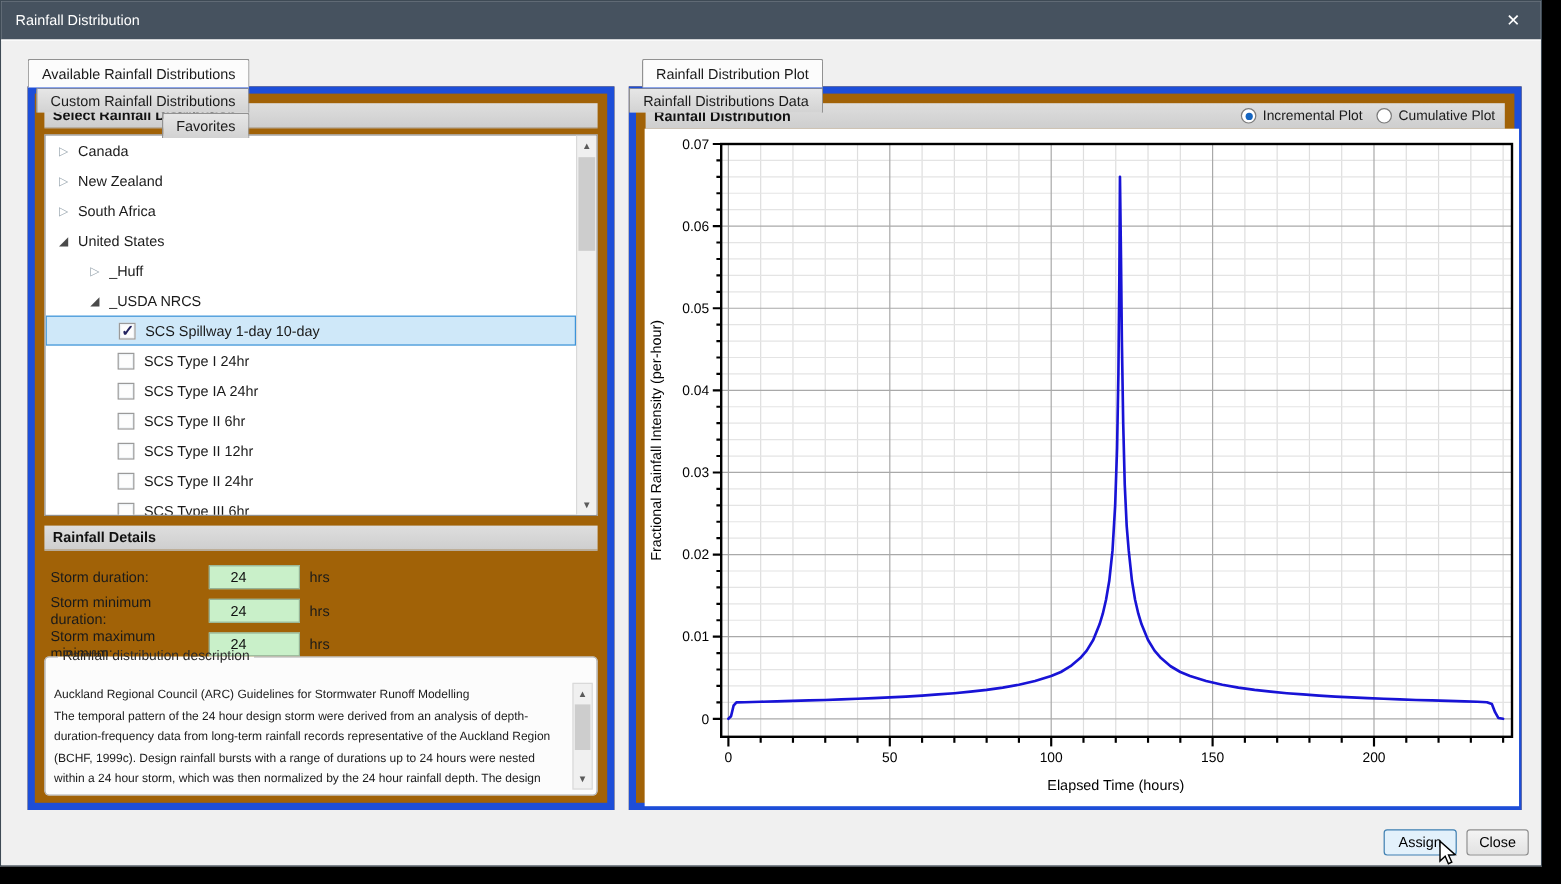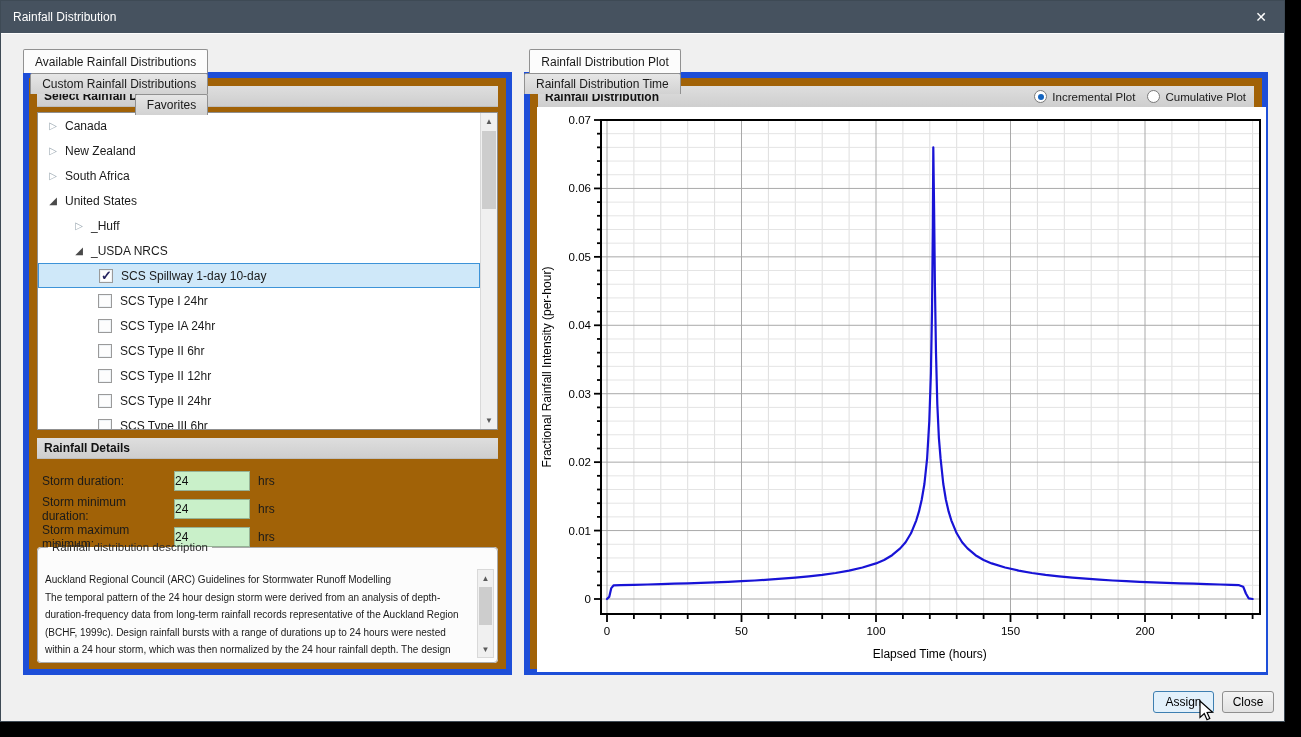--- a/index.html
+++ b/index.html
@@ -32,21 +32,21 @@
 
   
   .vscroll { position:absolute; top:0; right:0; bottom:0; width:17px; background:#f0f0f0; border-left:1px solid #d9d9d9; }
   .vscroll .arr { position:absolute; left:0; width:16px; height:17px; color:#5a5a5a; font-size:8px; display:flex; align-items:center; justify-content:center; }
   .vscroll .arr.up { top:0; } .vscroll .arr.down { bottom:0; }
   .vscroll .thumb { position:absolute; left:1px; width:14px; background:#cdcdcd; }
 
   
   .fieldrow { position:absolute; left:13px; height:21px; display:flex; align-items:center; font-size:12px; color:#1a1a1a; }
   .fieldrow label { width:132px; }
-  .fieldrow input { width:76px; height:20px; background:#c9f0c9; border:1px solid #95b295; font-size:12px; font-family:"Liberation Sans",sans-serif; padding-left:0; color:#111; }
+  .fieldrow input { width:76px; height:20px; background:#c9f0c9; border:1px solid #95b295; font-size:12px; font-family:"Liberation Sans",sans-serif; padding-left:17px; color:#111; }
   .fieldrow .unit { margin-left:8px; }
 
   fieldset.descbox { position:absolute; left:8px; right:8px; bottom:6px; height:122px; border:1px solid #ababab; border-radius:4px; background:#fcfcfc; padding:2px 4px; }
   fieldset.descbox legend { font-size:11.5px; color:#2a2a2a; padding:0 4px; margin-left:6px; }
   .desctext { position:absolute; left:7px; right:24px; top:18px; bottom:4px; overflow:hidden; font-size:10px; line-height:17.5px; color:#1a1a1a; white-space:pre-wrap; }
   .descscroll { position:absolute; right:3px; top:16px; bottom:4px; width:17px; background:#f0f0f0; border:1px solid #d9d9d9; }
 
   
   .plotheader { position:absolute; left:8px; right:8px; top:8px; height:22px; background:linear-gradient(#dedede,#cecece); border-bottom:1px solid #bdbdbd; display:flex; align-items:center; font-size:12px; }
   .plotheader .ph-title { font-weight:bold; padding-left:7px; color:#111; flex:1; }
@@ -173,21 +173,21 @@
             <div class="thumb" style="position:absolute;left:1px;top:17px;width:13px;height:38px;background:#cdcdcd;"></div>
             <div class="arr down" style="position:absolute;left:0;bottom:0;width:15px;height:16px;color:#5a5a5a;font-size:8px;display:flex;align-items:center;justify-content:center;">▼</div>
           </div>
         </fieldset>
       </div>
     </div>
 
     <div class="tabgroup" style="left:523px; top:15px; width:744px; height:626px;">
       <div class="tabstrip">
           <div class="tab active">Rainfall Distribution Plot</div>
-          <div class="tab">Rainfall Distribution Time</div>
+          <div class="tab">Rainfall Distributions Data</div>
         </div>
       <div class="tabpage">
         <div class="plotheader">
           <span class="ph-title">Rainfall Distribution</span>
           <div class="radios">
               <span class="radio">
                 <span class="dot on"></span>
                 <span>Incremental Plot</span>
               </span>
               <span class="radio">

